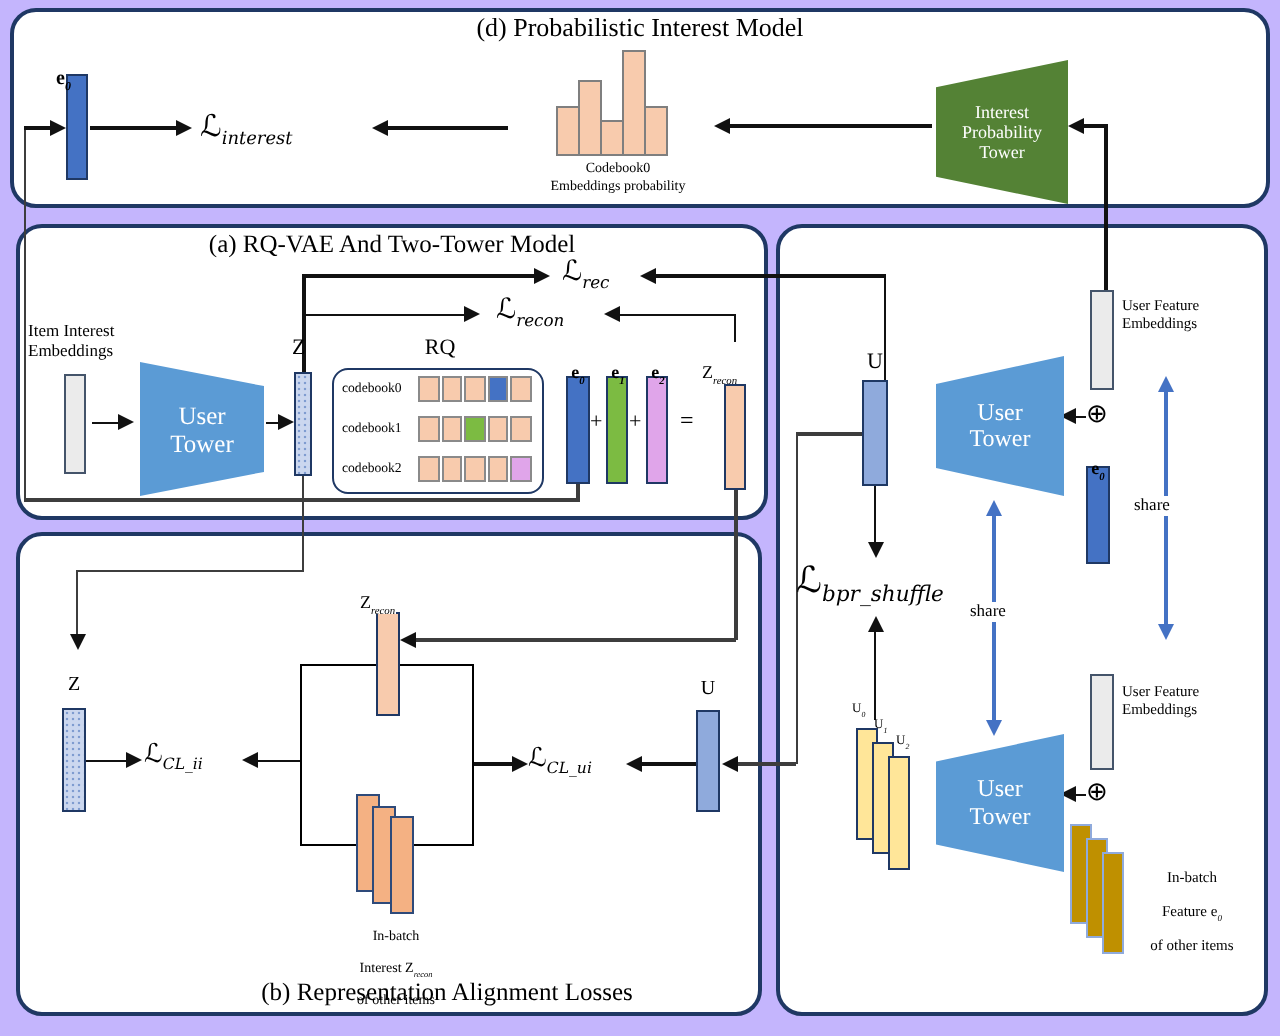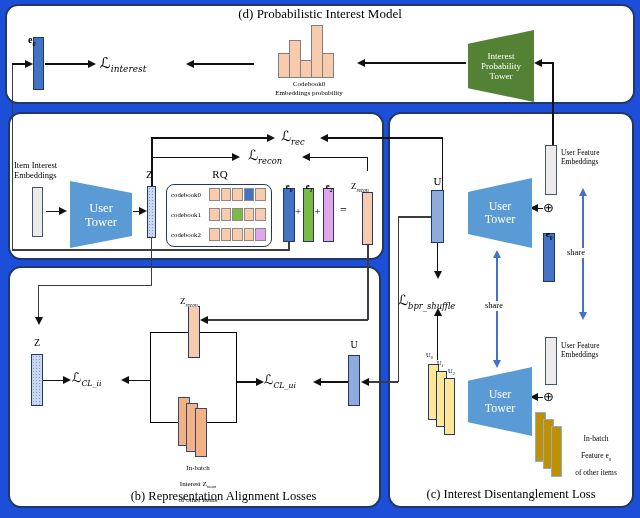--- a/index.html
+++ b/index.html
@@ -1,16 +1,16 @@
 <!DOCTYPE html>
 <html><head>
 <meta charset="utf-8">
 <style>
   html,body{margin:0;padding:0;background:#fff;}
-  #stage{position:relative;width:640px;height:518px;background:#1d4ed8;overflow:hidden;
+  #stage{position:relative;width:640px;height:518px;background:#c4b5fd;overflow:hidden;
          font-family:"Liberation Serif","DejaVu Serif",serif;color:#000;}
   .panel{position:absolute;border:2px solid #1F3864;border-radius:13px;background:#fff;z-index:0;box-sizing:border-box;}
   .ln{position:absolute;background:#111;z-index:1;}
   .ln.gray{background:#3d3d3d;}
   .ln.blue{background:#4472C4;}
   .ah{position:absolute;width:0;height:0;z-index:1;}
   .ah.r{border-top:4px solid transparent;border-bottom:4px solid transparent;border-left:8px solid #111;}
   .ah.l{border-top:4px solid transparent;border-bottom:4px solid transparent;border-right:8px solid #111;}
   .ah.d{border-left:4px solid transparent;border-right:4px solid transparent;border-top:8px solid #111;}
   .ah.u{border-left:4px solid transparent;border-right:4px solid transparent;border-bottom:8px solid #111;}
@@ -141,20 +141,21 @@
       <div class="hbar" style="height: 25px;"></div>
     </div>
   <div class="lbl" style="left:278px;top:80px;width:62px;text-align:center;font-size:7px;">Codebook0</div>
   <div class="lbl" style="left:270px;top:89px;width:78px;text-align:center;font-size:7px;">Embeddings probability</div>
 
   <div class="trap" style="left:468px;top:30px;width:66px;height:72px;background:#548235;font-size:9px;
               clip-path:polygon(0 19%,100% 0,100% 100%,0 81%);">Interest
 Probability
 Tower</div>
 
+  <div class="ttl" style="left:8px;top:115px;width:376px;font-size:12.5px;">(a) RQ-VAE And Two-Tower Model</div>
   <div class="lbl" style="left:14px;top:161px;font-size:8.5px;">Item Interest
 Embeddings</div>
   <div class="bar" style="left:32px;top:187px;width:11px;height:50px;background:#EBEBEB;border-color:#44546A;"></div>
   <div class="trap" style="left:70px;top:181px;width:62px;height:67px;background:#5B9BD5;font-size:12.5px;
               clip-path:polygon(0 0,100% 18%,100% 82%,0 100%);">User
 Tower</div>
   <div class="lbl" style="left:146px;top:168px;font-size:11px;">Z</div>
   <div class="bar dotted" style="left:147px;top:186px;width:9px;height:52px;"></div>
 
   <div class="lbl" style="left:200px;top:168px;width:40px;text-align:center;font-size:11px;">RQ</div>
@@ -226,24 +227,23 @@
   <div class="bar" style="left:195px;top:408px;width:12px;height:49px;background:#F4B183;border-color:#2E4A7A;"></div>
   <div class="lbl" style="left:158px;top:456px;width:80px;text-align:center;font-size:7px;">
     <span>In-batch</span><br>
     <span>Interest Z</span><sub class="sub">recon</sub><br>
     <span>of other items</span></div>
   <div class="loss" style="left:264px;top:372px;font-size:13px;">
     <span>ℒ</span><sub>CL_ui</sub></div>
   <div class="lbl" style="left:348px;top:339px;width:12px;text-align:center;font-size:10px;">U</div>
   <div class="bar" style="left:348px;top:355px;width:12px;height:51px;background:#8FAADC;"></div>
 
-  <div class="ttl" style="left:388px;top:487px;width:246px;font-size:12.5px;">(c) Interest Disentanglement Loss</div>
   <div class="lbl" style="left:431px;top:175px;width:13px;text-align:center;font-size:11px;">U</div>
   <div class="bar" style="left:431px;top:190px;width:13px;height:53px;background:#8FAADC;"></div>
-  <div class="loss" style="left:398px;top:292px;font-size:14px;">
+  <div class="loss" style="left:398px;top:280px;font-size:18px;">
     <span>ℒ</span><sub>bpr_shuffle</sub></div>
 
   <div class="trap" style="left:468px;top:178px;width:64px;height:70px;background:#5B9BD5;font-size:12px;
               clip-path:polygon(0 20%,100% 0,100% 100%,0 80%);">User
 Tower</div>
   <div class="oplus" style="left:543px;top:201px;">⊕</div>
   <div class="bar" style="left:545px;top:145px;width:12px;height:50px;background:#EBEBEB;border-color:#44546A;"></div>
   <div class="lbl" style="left:561px;top:149px;font-size:7.5px;">User Feature
 Embeddings</div>
   <div class="lbl" style="left:543px;top:219px;width:12px;text-align:center;font-size:9px;font-weight:bold;">

